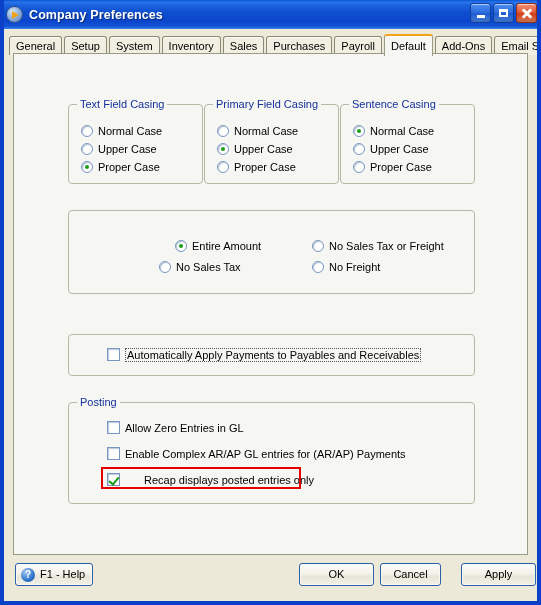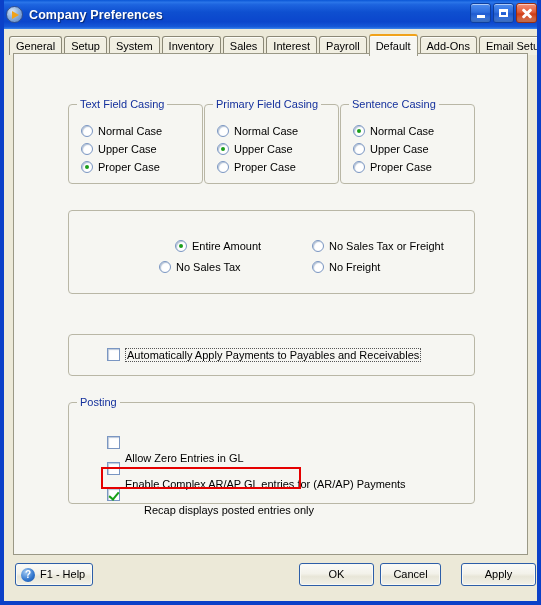--- a/index.html
+++ b/index.html
@@ -233,21 +233,21 @@
   }
   .cbox.on:after {
     content: "";
     position: absolute;
     left: 3px; top: 1px;
     width: 4px; height: 8px;
     border: solid #17a017;
     border-width: 0 2px 2px 0;
     transform: rotate(40deg);
   }
-  .check-row .lbl { font-size: 11px; color: #000; margin-top: 31px; }
+  .check-row .lbl { font-size: 11px; color: #000; }
   .check-row .lbl.focus {
     border: 1px dotted #555;
     padding: 0 1px;
     margin: -1px 0;
   }
 
   
   #recap-highlight {
     position: absolute;
     border: 2px solid #e50000;
@@ -325,21 +325,21 @@
       </div>
     </div>
   </div>
 
   <div id="tabstrip">
     <div class="tab">General</div>
     <div class="tab">Setup</div>
     <div class="tab">System</div>
     <div class="tab">Inventory</div>
     <div class="tab">Sales</div>
-    <div class="tab">Interest</div>
+    <div class="tab">Purchases</div>
     <div class="tab">Payroll</div>
     <div class="tab active">Default</div>
     <div class="tab">Add-Ons</div>
     <div class="tab">Email Setup</div>
   </div>
 
   <div id="panel">
 
     <div class="group" style="left:54px; top:50px; width:135px; height:80px;">
       <div class="legend">Text Field Casing</div>

